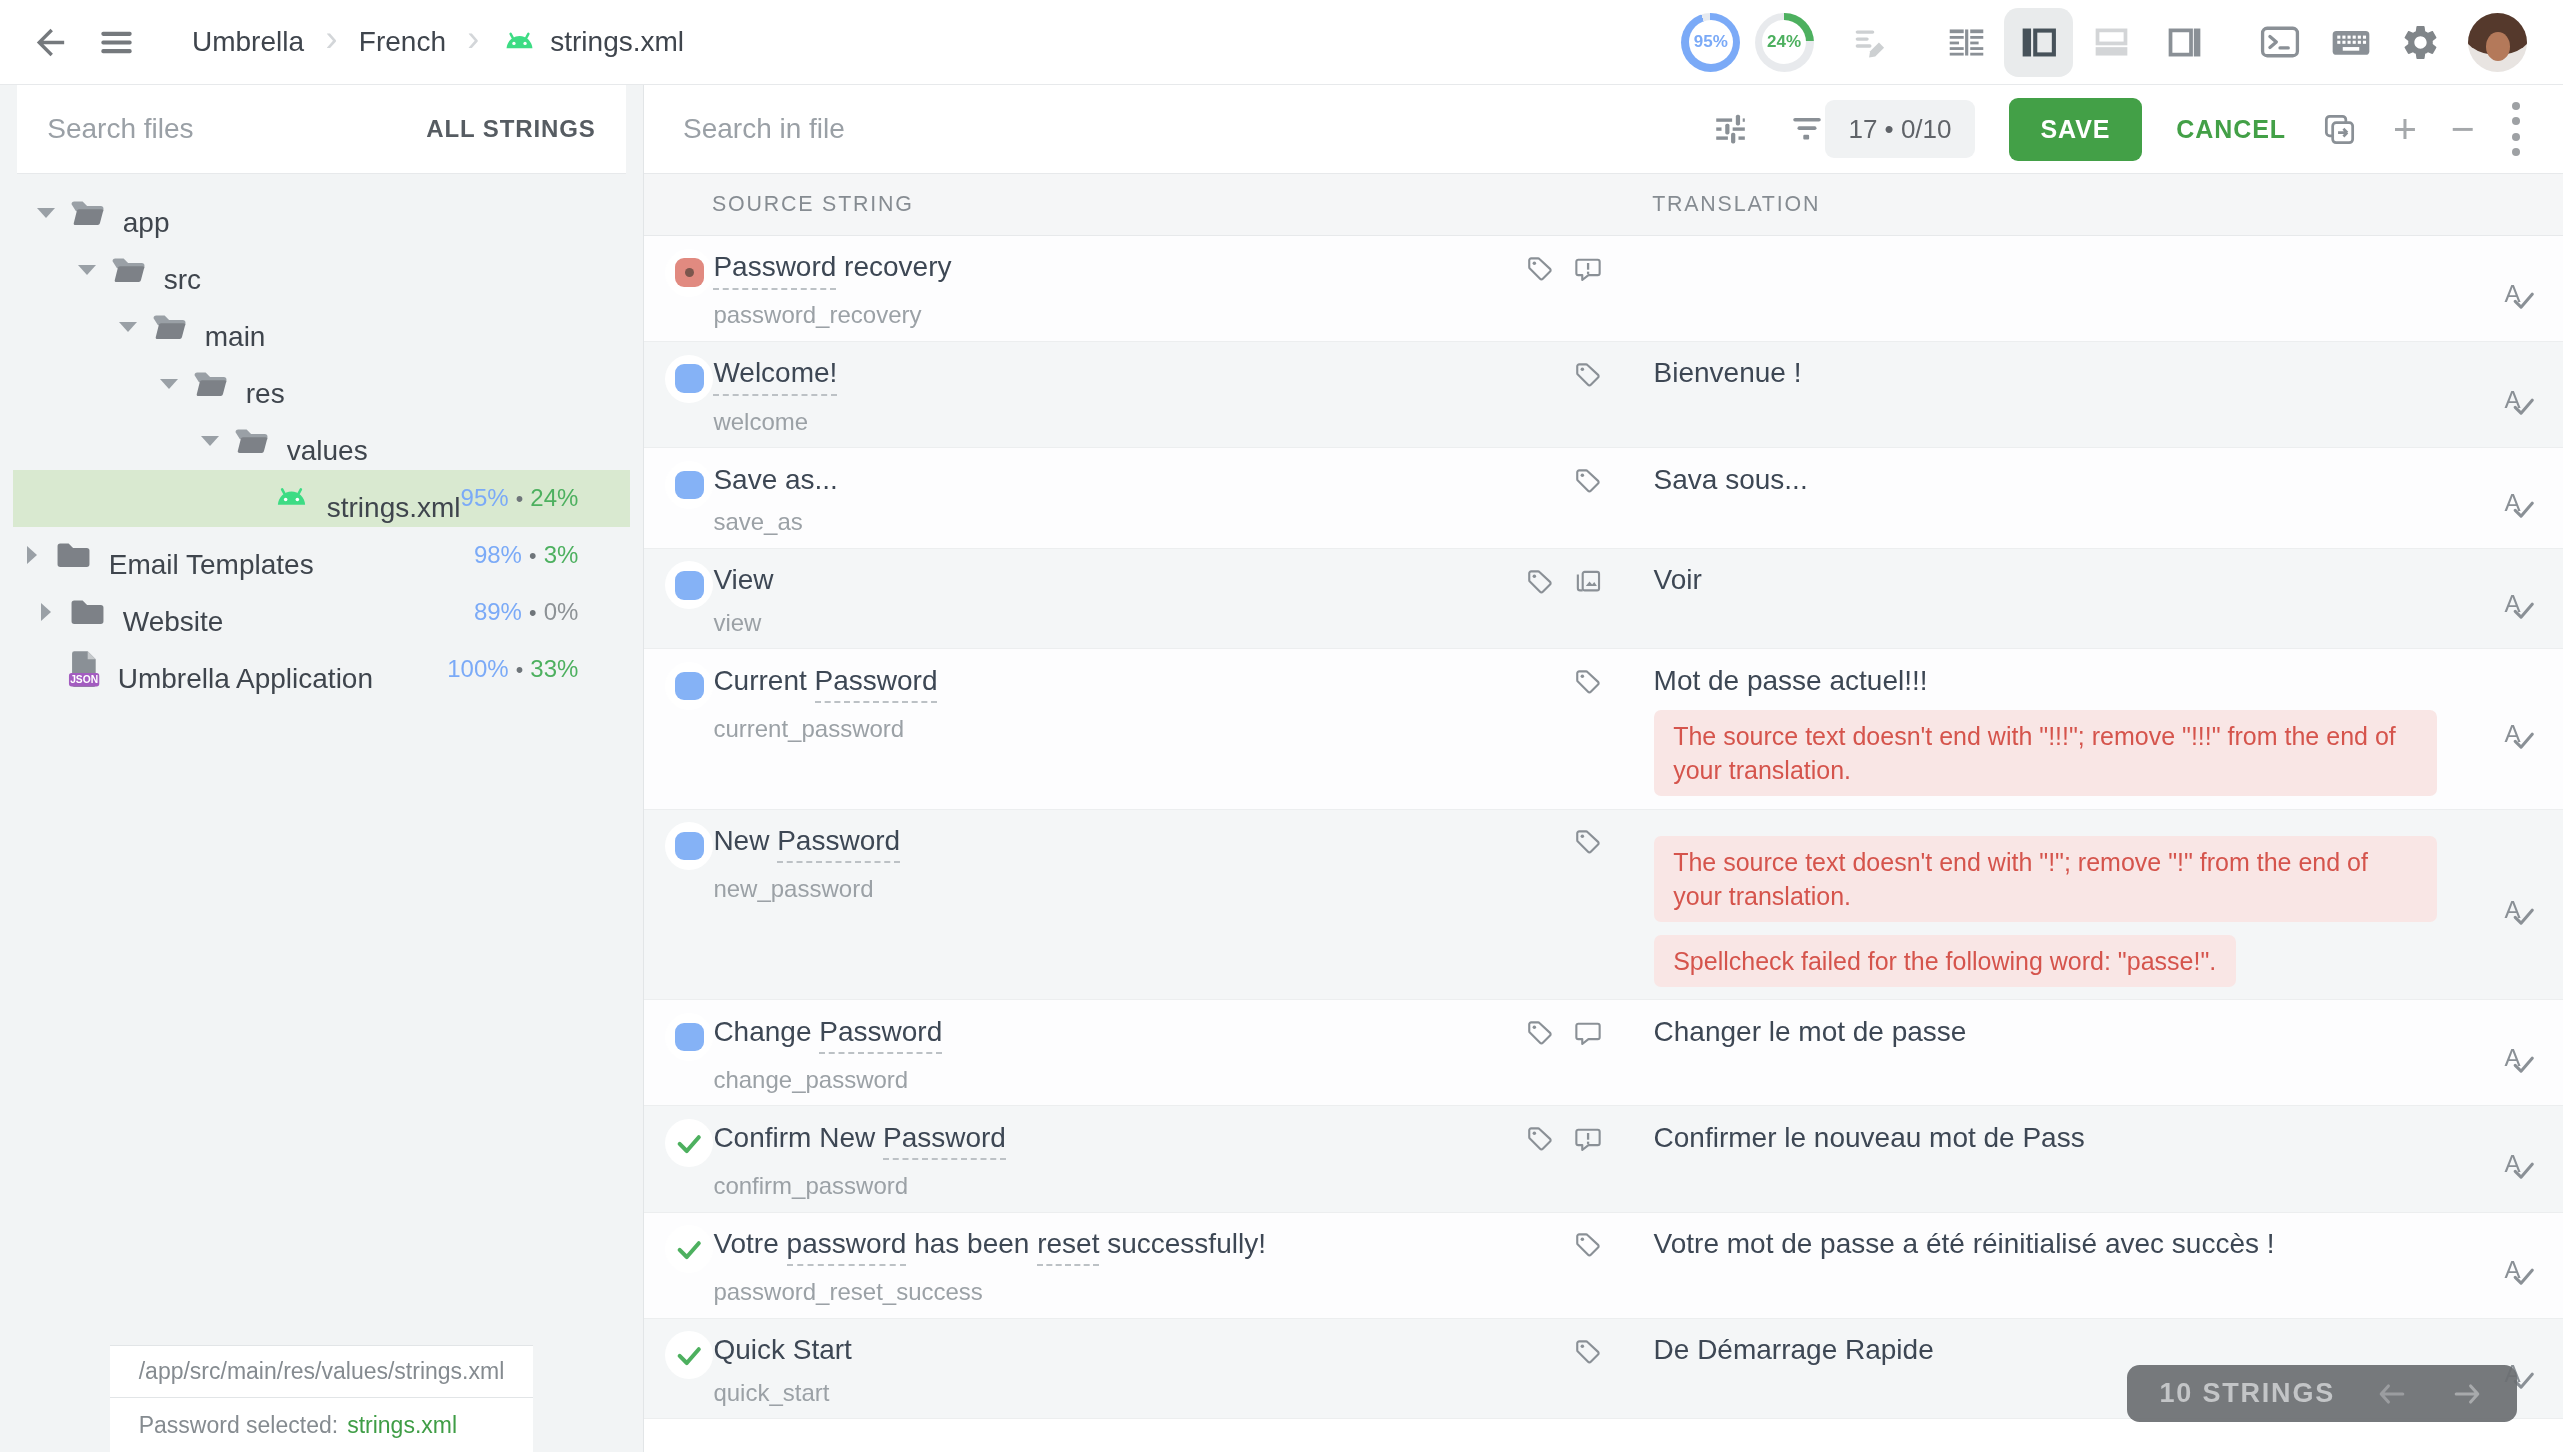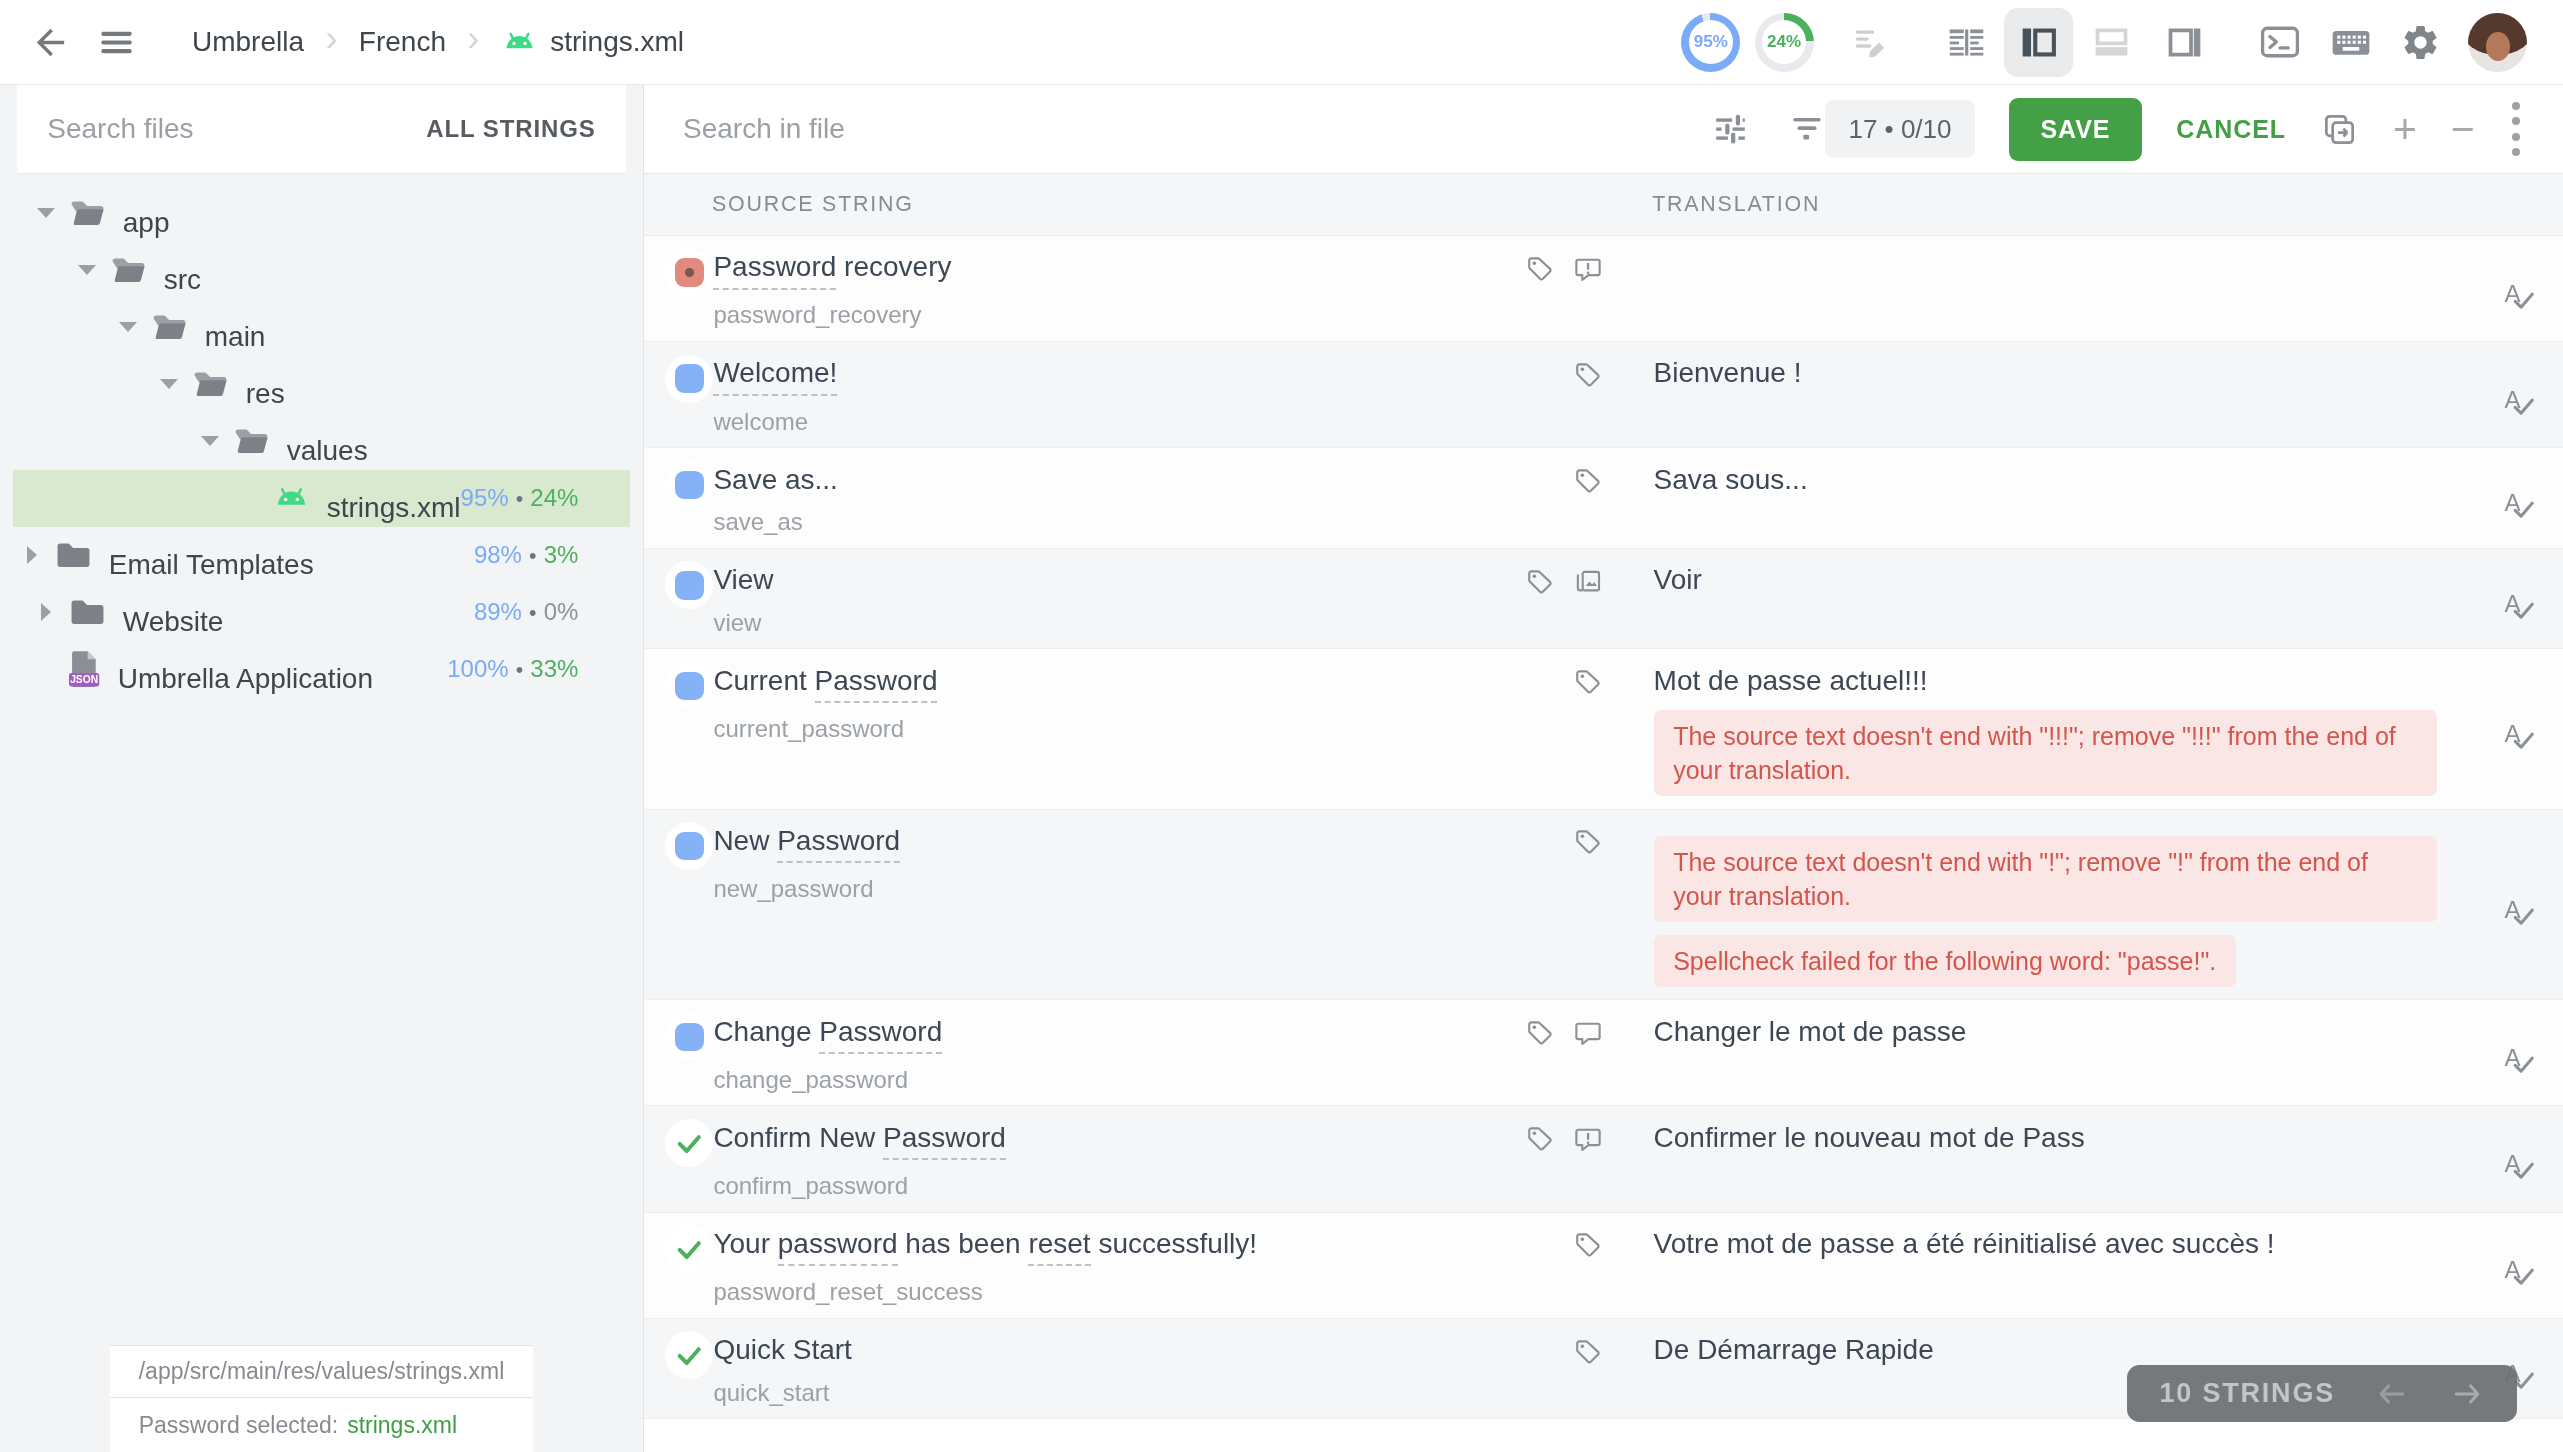--- a/index.html
+++ b/index.html
@@ -715,21 +715,21 @@
           <div class="t-row odd">
             <div class="cell-status">
               <span class="halo">
                 <svg width="32" height="32" viewBox="0 0 36 36">
                   <path d="M7.5 19 l8 8 L29 11.5" fill="none" stroke="#4db05f" stroke-width="4.6" stroke-linecap="round" stroke-linejoin="round"></path>
                 </svg>
               </span>
             </div>
             <div class="cell-source">
               <div class="src-main">
-                <div class="src-text"><span>Your </span><span class="term">password</span><span> has been </span><span class="term">reset</span><span> successfully!</span></div>
+                <div class="src-text"><span>Votre </span><span class="term">password</span><span> has been </span><span class="term">reset</span><span> successfully!</span></div>
                 <div class="src-key">password_reset_success</div>
               </div>
               <div class="src-icons">
                 <span class="icon-btn">
                   <svg width="30" height="30" viewBox="0 0 34 34">
                     <path d="M14.8 5 H7 a2.2 2.2 0 0 0 -2.2 2.2 v7.8 c0 .6 .24 1.15 .66 1.56 l11.6 11.6 a2.2 2.2 0 0 0 3.12 0 l8.2 -8.2 a2.2 2.2 0 0 0 0 -3.12 L16.35 5.66 A2.2 2.2 0 0 0 14.8 5 Z" fill="none" stroke="#8a9096" stroke-width="2.4" stroke-linejoin="round"></path>
                     <circle cx="10.6" cy="10.6" r="2" fill="#8a9096"></circle>
                   </svg>
                 </span>
               </div>

